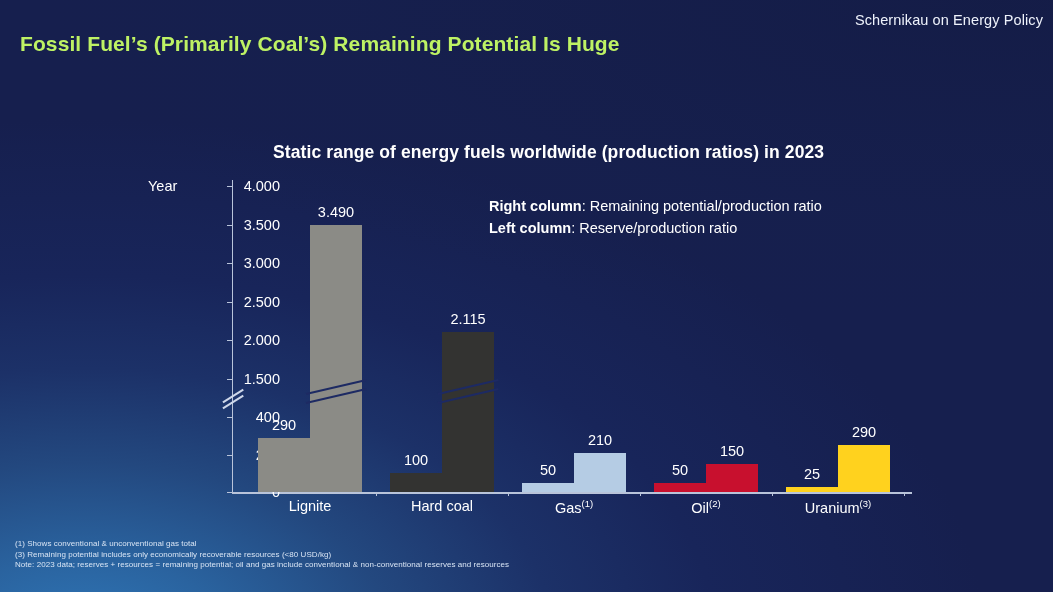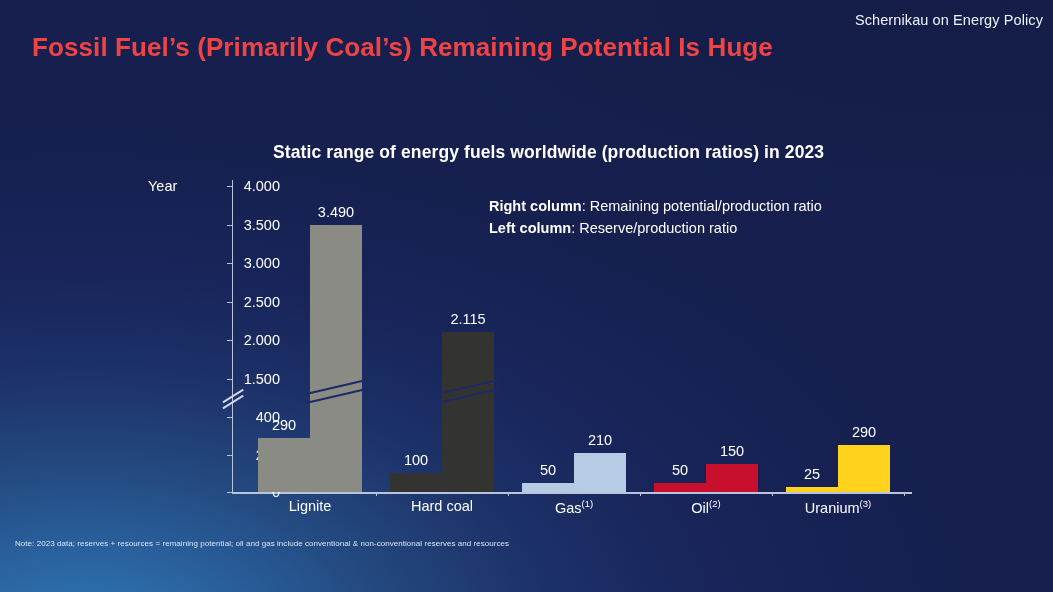--- a/index.html
+++ b/index.html
@@ -22,22 +22,22 @@
       radial-gradient(ellipse 1200px 400px at 95% 0%, rgba(20,28,70,.85) 0%, rgba(22,32,76,.3) 55%, rgba(0,0,0,0) 80%);
   }
 
   
   #brand{
     position:absolute; right:10px; top:12px;
     font-size:14.5px; color:#eef2fb; letter-spacing:.1px;
     white-space:nowrap;
   }
   #slide-title{
-    position:absolute; left:32px; top:32px;
-    font-size:26px; font-weight:bold; color:#ef4444;
+    position:absolute; left:20px; top:32px;
+    font-size:21px; font-weight:bold; color:#bef264;
     letter-spacing:.1px; white-space:nowrap;
   }
 
   
   #chart-title{
     position:absolute; left:273px; top:142px;
     font-size:17.5px; font-weight:bold; color:#ffffff;
     white-space:nowrap; letter-spacing:.1px;
   }
 
@@ -205,14 +205,16 @@
       <div class="xtick" style="left: 408px;"></div>
       <div class="xcat" style="left: 342px;"><span>Gas</span><sup>(1)</sup></div>
       <div class="xtick" style="left: 540px;"></div>
       <div class="xcat" style="left: 474px;"><span>Oil</span><sup>(2)</sup></div>
       <div class="xtick" style="left: 672px;"></div>
       <div class="xcat" style="left: 606px;"><span>Uranium</span><sup>(3)</sup></div>
     </div>
 </div>
 
 <div id="footnotes">
+  <div class="fn">(1) Shows conventional &amp; unconventional gas total</div>
+  <div class="fn">(3) Remaining potential includes only economically recoverable resources (&lt;80 USD/kg)</div>
   <div class="fn">Note: 2023 data; reserves + resources = remaining potential; oil and gas include conventional &amp; non-conventional reserves and resources</div>
 </div>
 
 </body></html>

